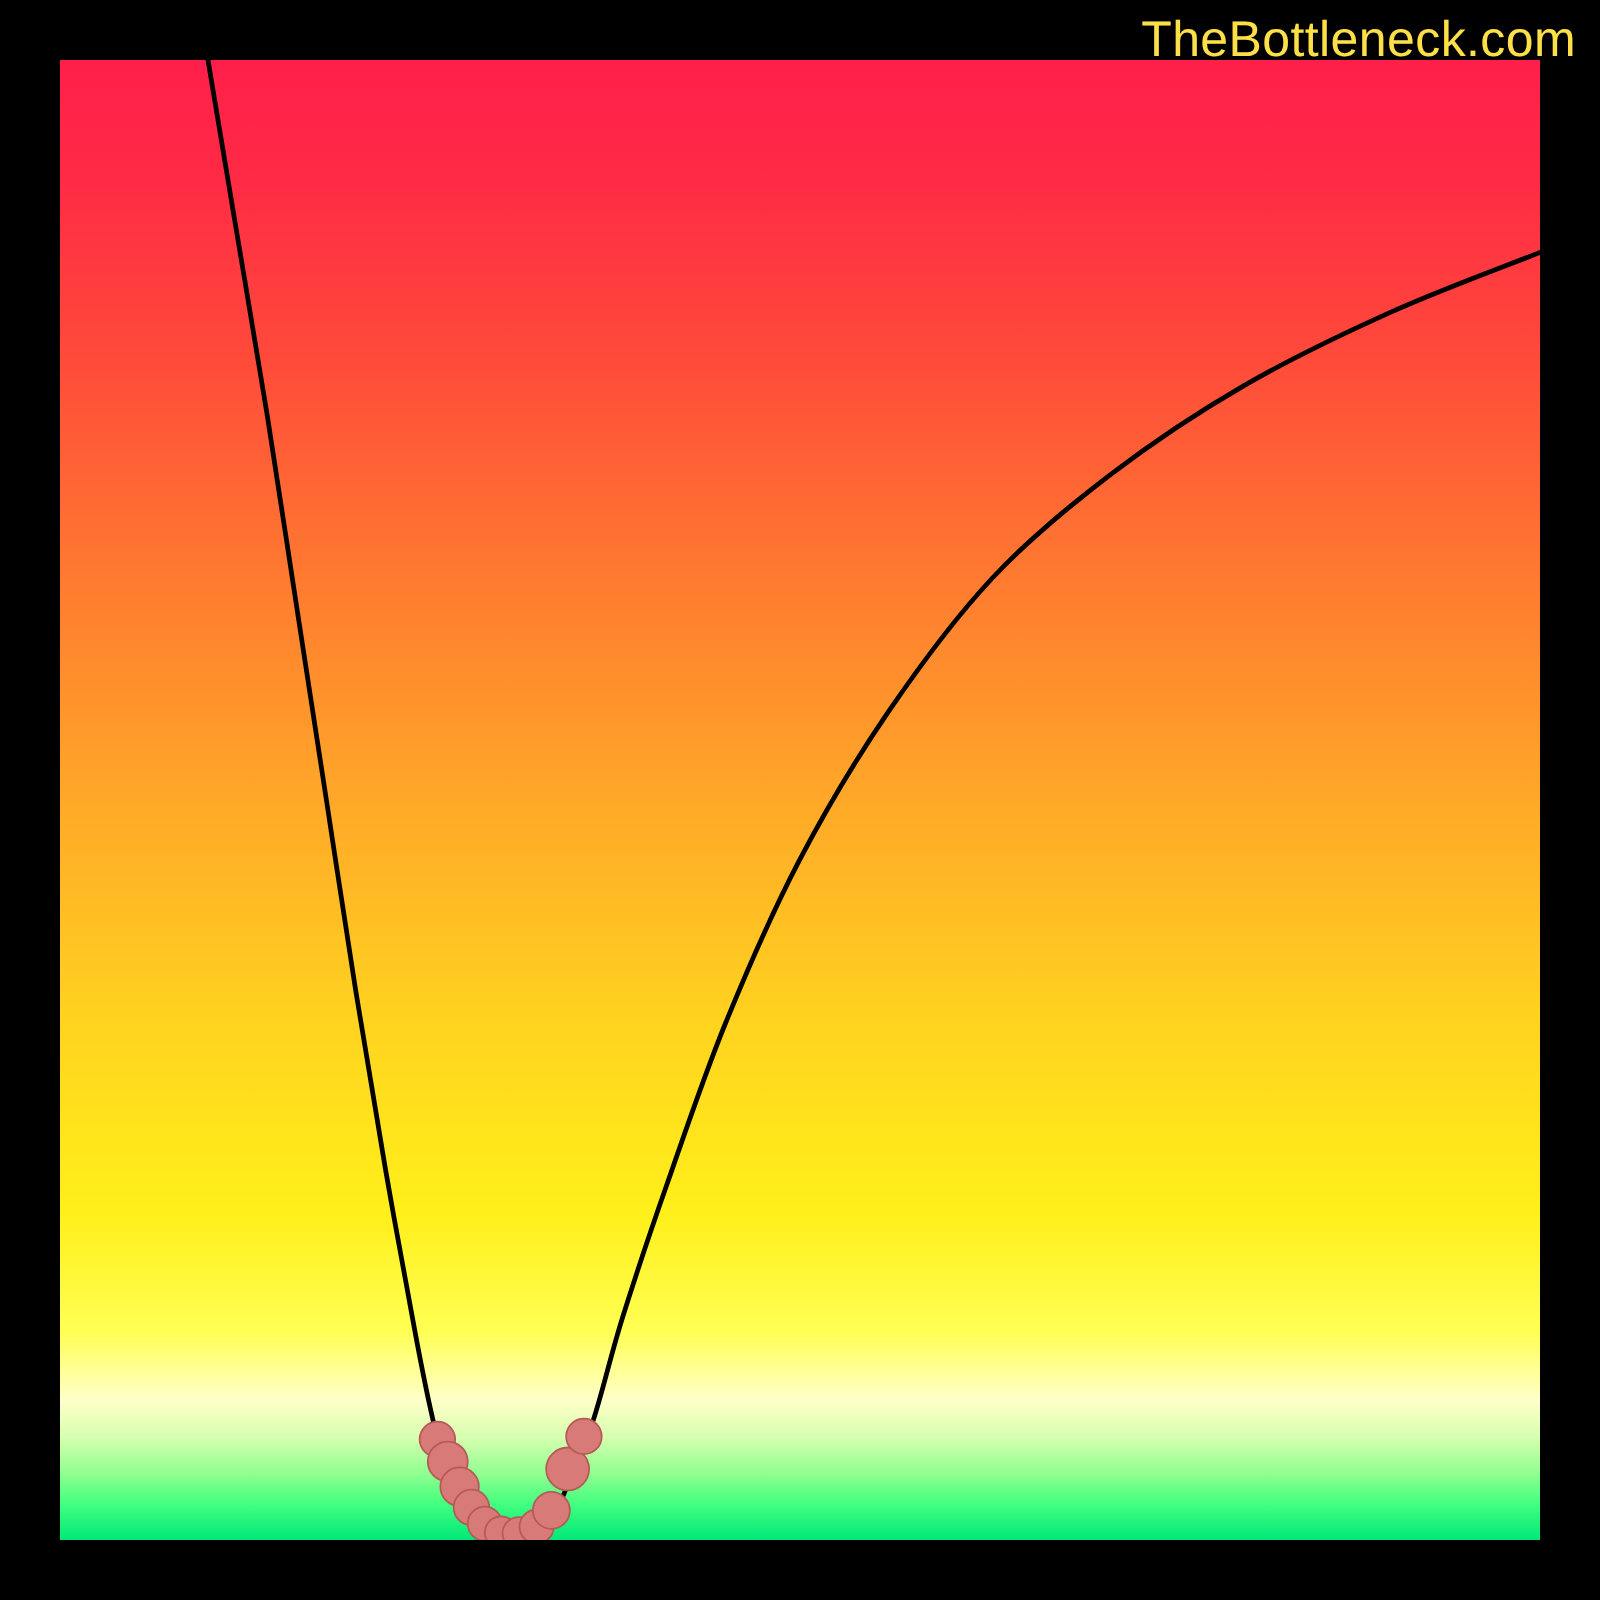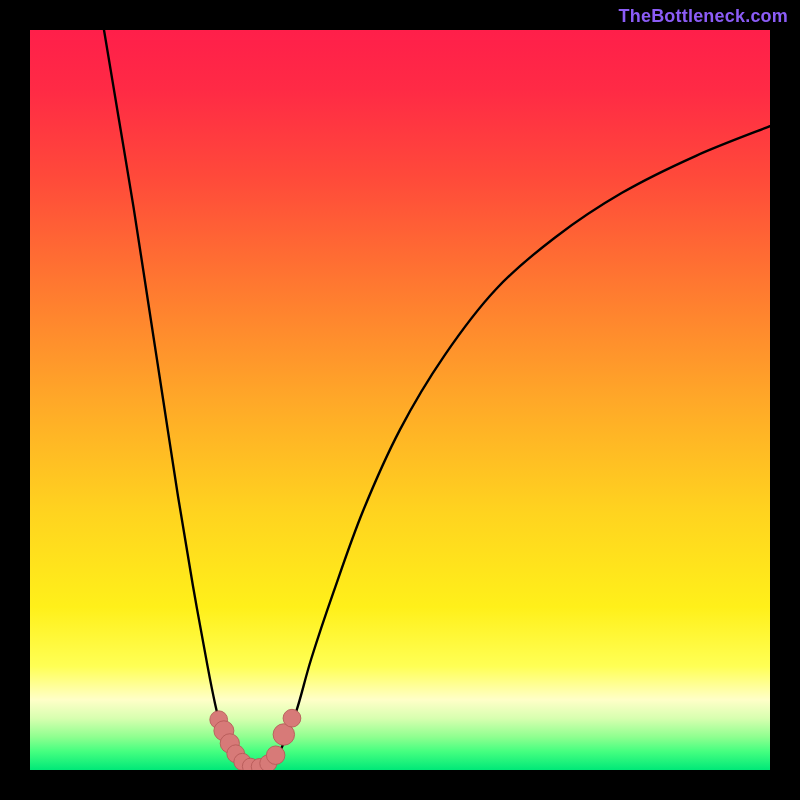--- a/index.html
+++ b/index.html
@@ -31,23 +31,23 @@
     position: absolute;
     left: 0;
     top: 0;
     width: 100%;
     height: 100%;
   }
   .watermark {
     position: absolute;
     top: 6px;
     right: 12px;
-    color: #8b5cf6;
-    font-size: 18px;
-    font-weight: 700;
+    color: #fde047;
+    font-size: 25px;
+    font-weight: 400;
     letter-spacing: 0.2px;
     user-select: none;
   }
   svg.curve {
     position: absolute;
     left: 0;
     top: 0;
     width: 100%;
     height: 100%;
     overflow: visible;

